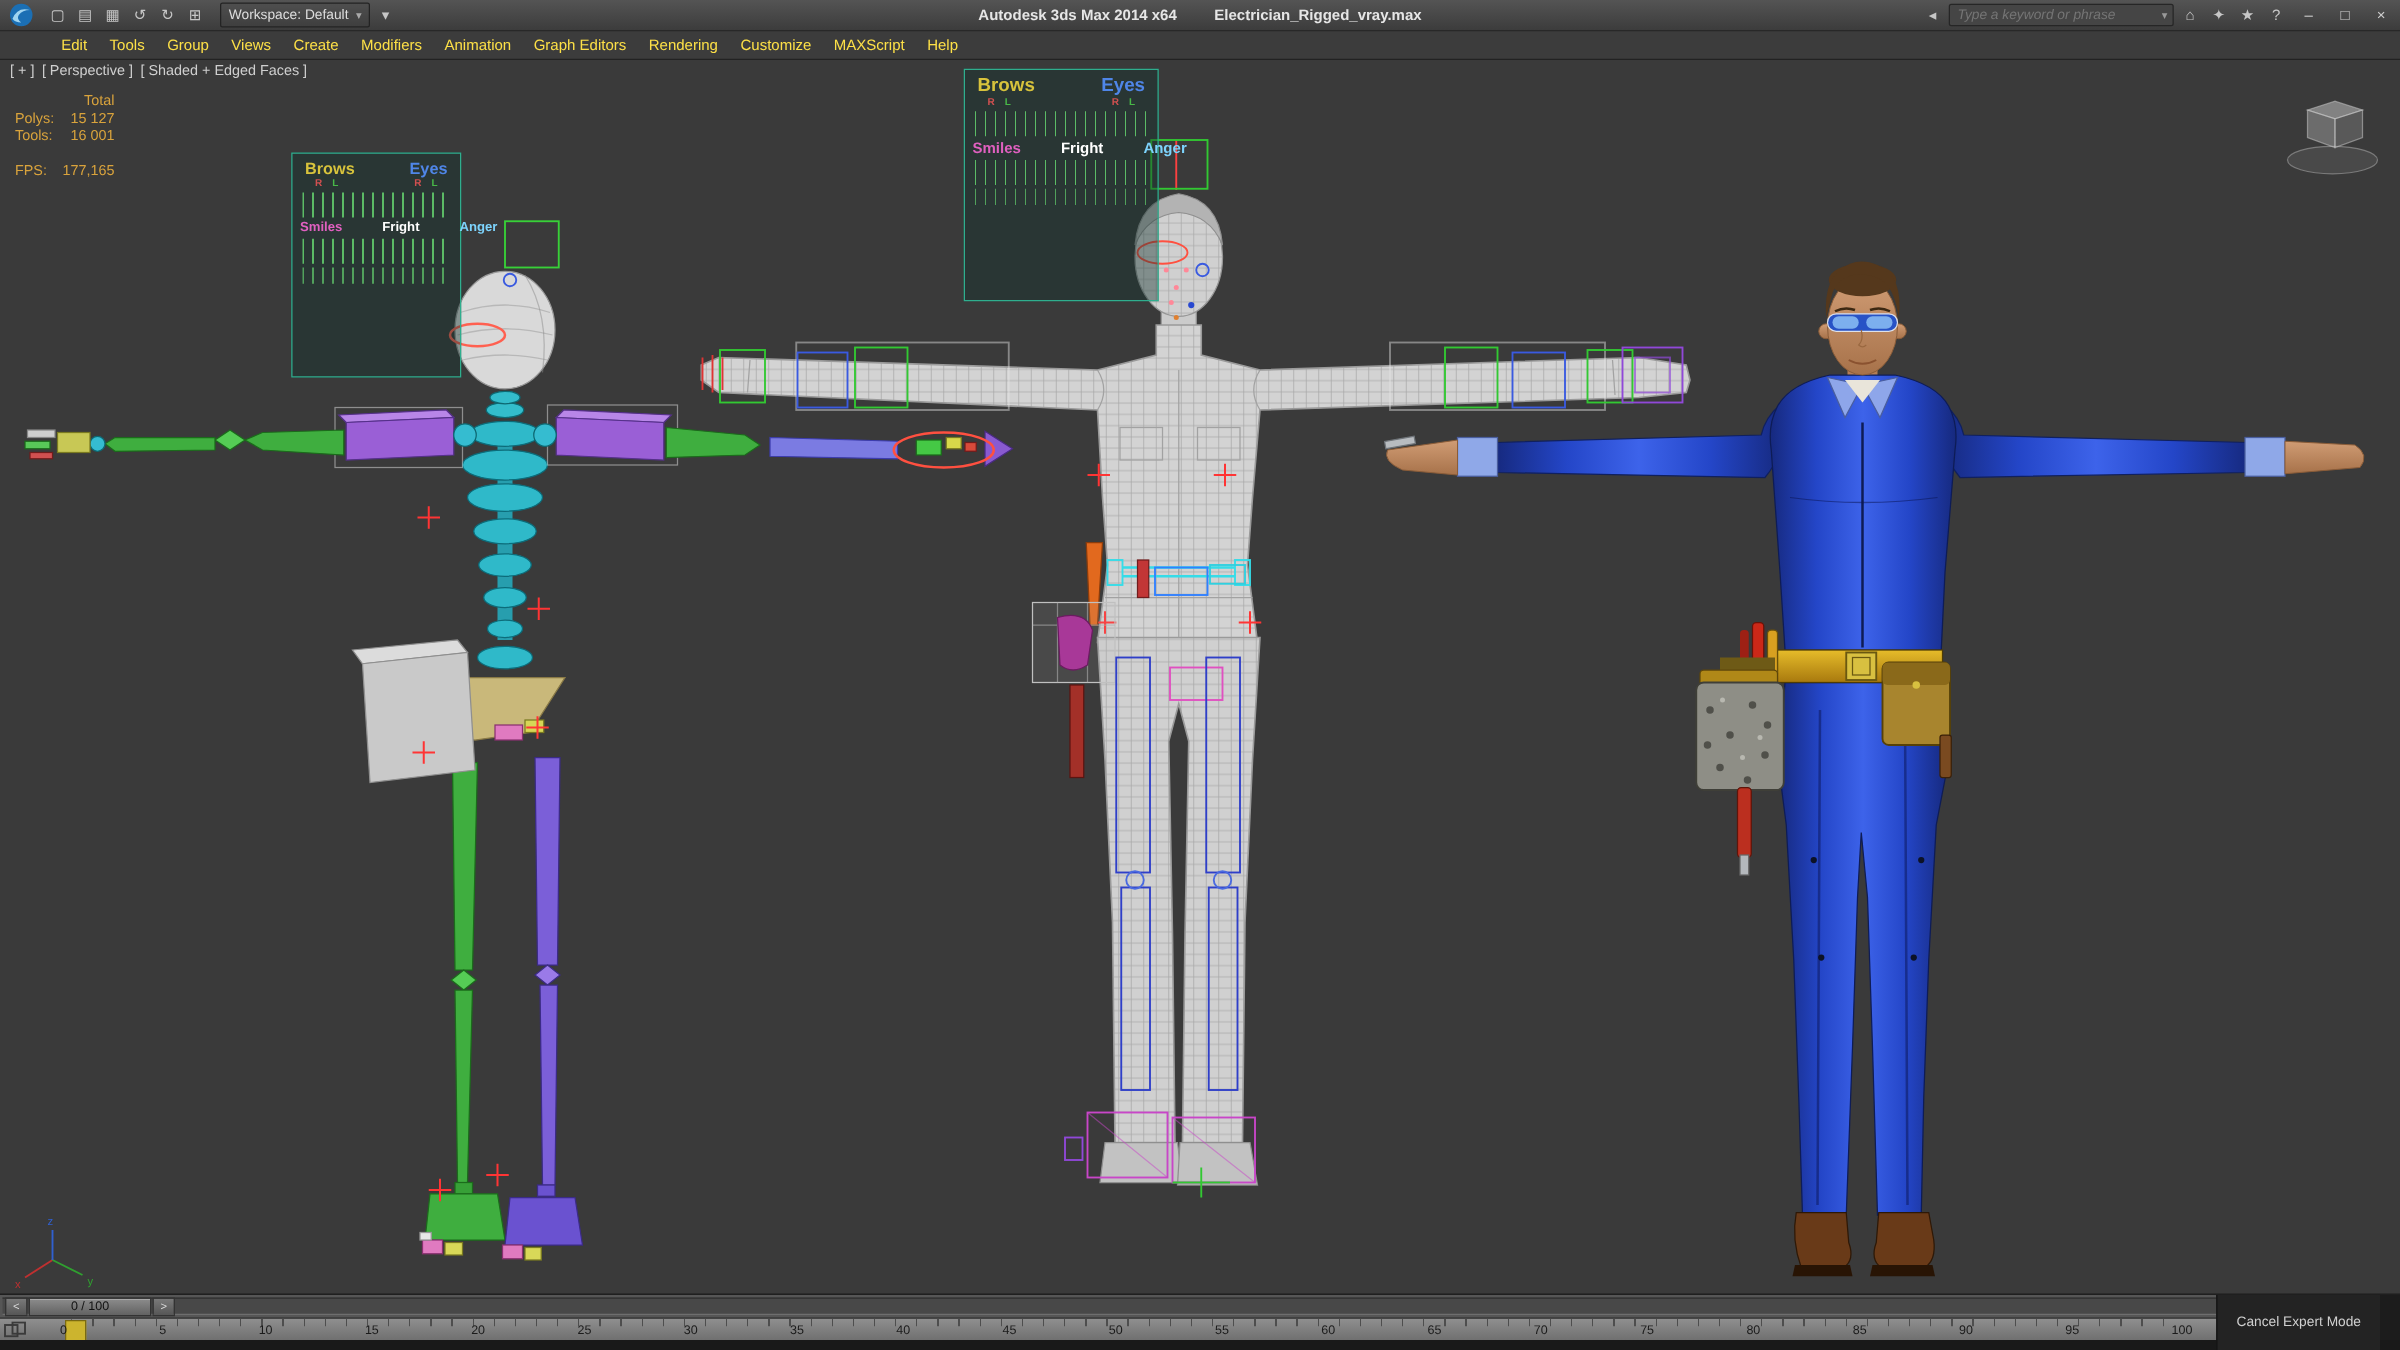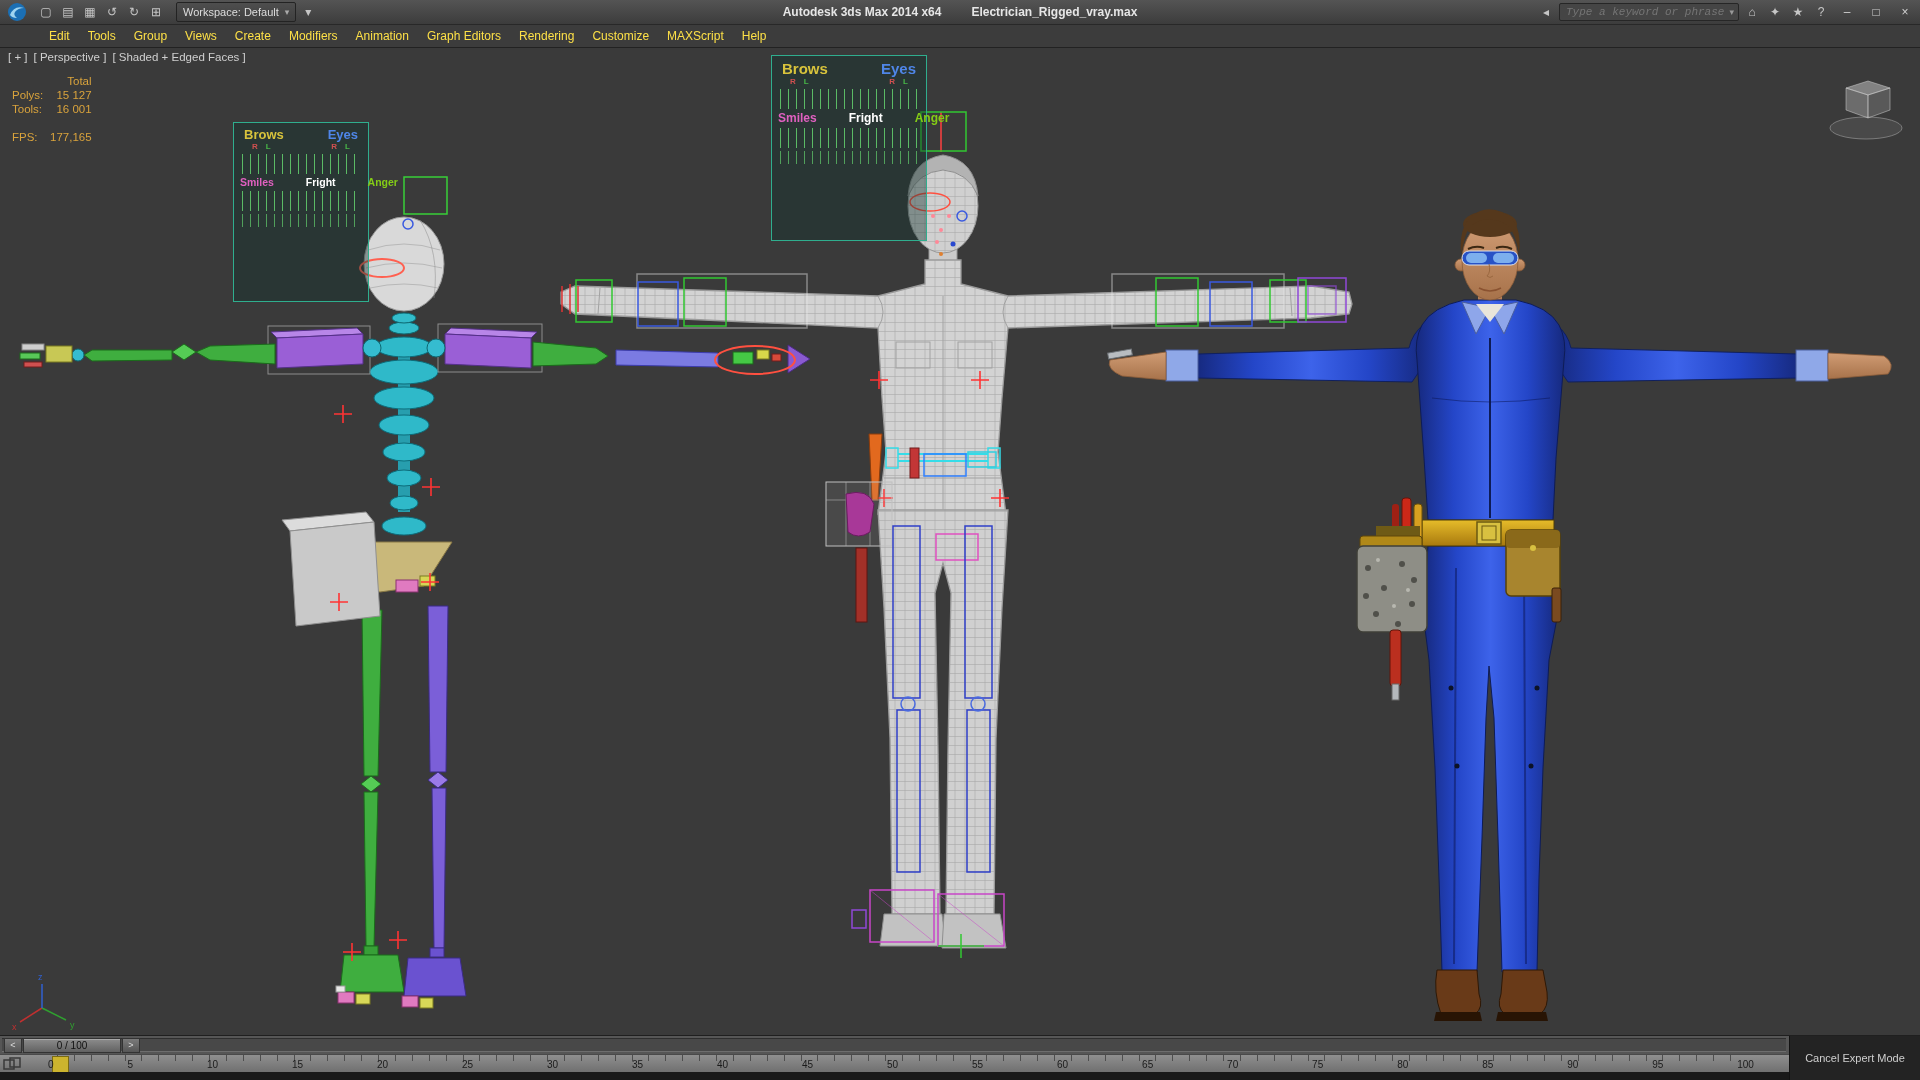--- a/index.html
+++ b/index.html
@@ -15,21 +15,21 @@
   .icon{display:inline-block;width:20px;text-align:center;font-size:12px;color:#c6c6c6;line-height:18px;}
   .combo{display:flex;align-items:center;gap:6px;background:linear-gradient(#4e4e4e,#3f3f3f);
     border:1px solid #232323;border-radius:2px;padding:1px 6px;margin-left:8px;font-size:11px;color:#ddd;height:16px;}
   .combo .arrow{font-size:9px;color:#aaa;}
   .title-center{position:absolute;left:50%;transform:translateX(-50%);display:flex;gap:30px;
     font-weight:bold;color:#e6e6e6;font-size:12px;white-space:nowrap;}
   .tb-right{margin-left:auto;display:flex;align-items:center;gap:3px;padding-right:2px;}
   .searchbox{display:flex;align-items:center;background:#454545;border:1px solid #262626;
     border-radius:2px;height:16px;width:170px;padding:0 4px;}
   .searchbox input{flex:1;background:transparent;border:none;outline:none;color:#a8a8a8;
-    font-size:11px;font-style:italic;font-family:Liberation Mono, monospace;}
+    font-size:11px;font-style:italic;font-family:Liberation Sans, sans-serif;}
   .searchbox .arrow{font-size:9px;color:#999;}
   .winbtn{width:26px;height:18px;display:flex;align-items:center;justify-content:center;
     color:#d0d0d0;font-size:12px;}
 
   
   .menubar{height:22px;background:#3c3c3c;border-bottom:1px solid #222;
     display:flex;align-items:center;padding-left:40px;font-size:12px;color:#fde047;}
   .menubar span{padding:2px 9px;cursor:default;}
 
   
@@ -48,21 +48,21 @@
   .fp-eyes{color:#4f86e8;}
   .fp-rl{display:flex;justify-content:space-between;padding:0 18px;font-size:8px;font-weight:bold;}
   .fp-rl .r{color:#d05050;font-style:normal;margin-right:8px;}
   .fp-rl .l{color:#48b848;font-style:normal;}
   .fp-sliders{margin:3px 8px 2px;height:20px;
     background:repeating-linear-gradient(90deg,rgba(100,210,110,.85) 0 1px,transparent 1px 8px);}
   .fp-sliders.small{height:13px;opacity:.8;}
   .fp-mid{display:flex;justify-content:space-between;padding:0 6px;font-size:10.5px;font-weight:bold;gap:32px;}
   .fp-smiles{color:#e060c0;}
   .fp-fright{color:#ffffff;}
-  .fp-anger{color:#84cc16;}
+  .fp-anger{color:#7dd3fc;}
   .fp-lg .fp-head{font-size:15px;}
   .fp-lg .fp-mid{font-size:12px;}
 
   
   .bottombars{position:relative;height:44px;border-top:1px solid #1f1f1f;background:#1c1c1c;}
   .timeslider{position:absolute;left:0;top:0;width:1790px;height:18px;background:#565656;}
   .ts-track{position:absolute;left:2px;right:4px;top:2px;bottom:2px;background:#484848;
     border-top:1px solid #2e2e2e;border-bottom:1px solid #6e6e6e;}
   .ts-btn{position:absolute;top:2px;width:16px;height:13px;background:linear-gradient(#7a7a7a,#565656);
     border:1px solid #333;color:#ddd;font-size:9px;text-align:center;line-height:13px;}
@@ -74,21 +74,21 @@
   .ruler{position:absolute;left:0;top:18px;width:1790px;height:18px;
     background:linear-gradient(#8f8f8f,#6e6e6e);border-top:1px solid #4a4a4a;}
   .ruler-ticks{position:absolute;left:57px;top:0;width:1690px;height:6px;
     background:repeating-linear-gradient(90deg,#4e4e4e 0 1px,transparent 1px 16.9px);}
   .frame-marker{position:absolute;left:52px;top:1px;width:15px;height:15px;
     background:#ccb42e;border:1px solid #7a6a12;}
   .ruler-labels{position:absolute;left:48px;top:4px;width:1706px;display:flex;
     justify-content:space-between;font-size:10px;color:#1b1b1b;}
   .mini-curve-btn{position:absolute;left:3px;top:2px;width:20px;height:14px;}
   .bottomstrip{position:absolute;left:0;top:36px;width:1920px;height:8px;background:#191919;}
-  .expert-block{position:absolute;right:0;top:0;width:130px;height:44px;background:#232323;
+  .expert-block{position:absolute;right:16px;top:0;width:130px;height:44px;background:#232323;
     border-left:1px solid #121212;display:flex;align-items:center;justify-content:center;
     color:#cfcfcf;font-size:11px;}
 </style>
 </head>
 <body>
 
 <div class="app">
 
   <div class="titlebar">
     <div class="logo">

